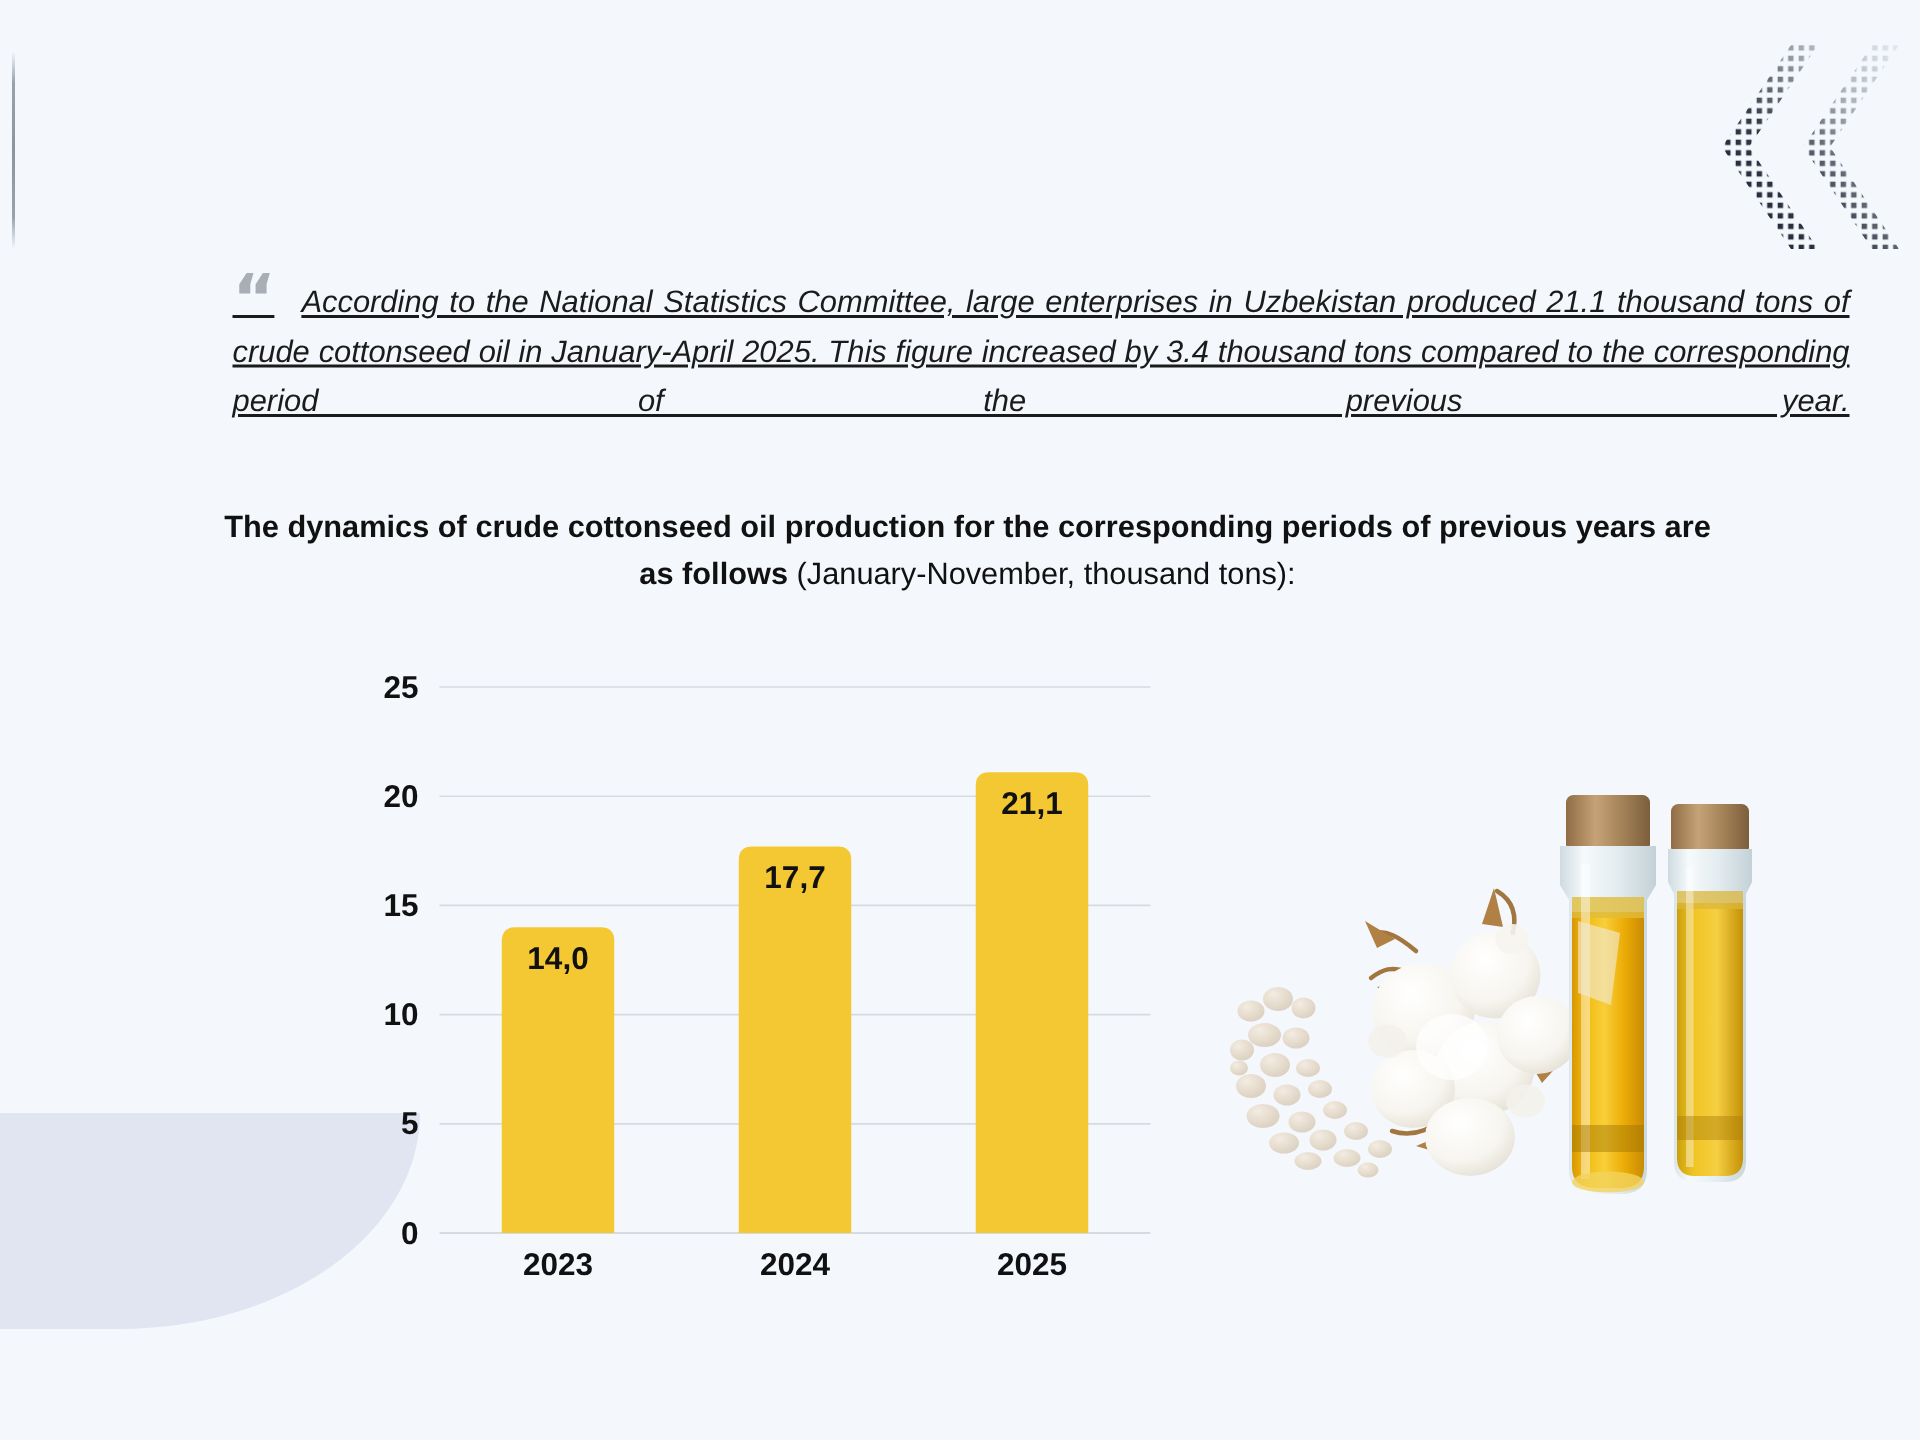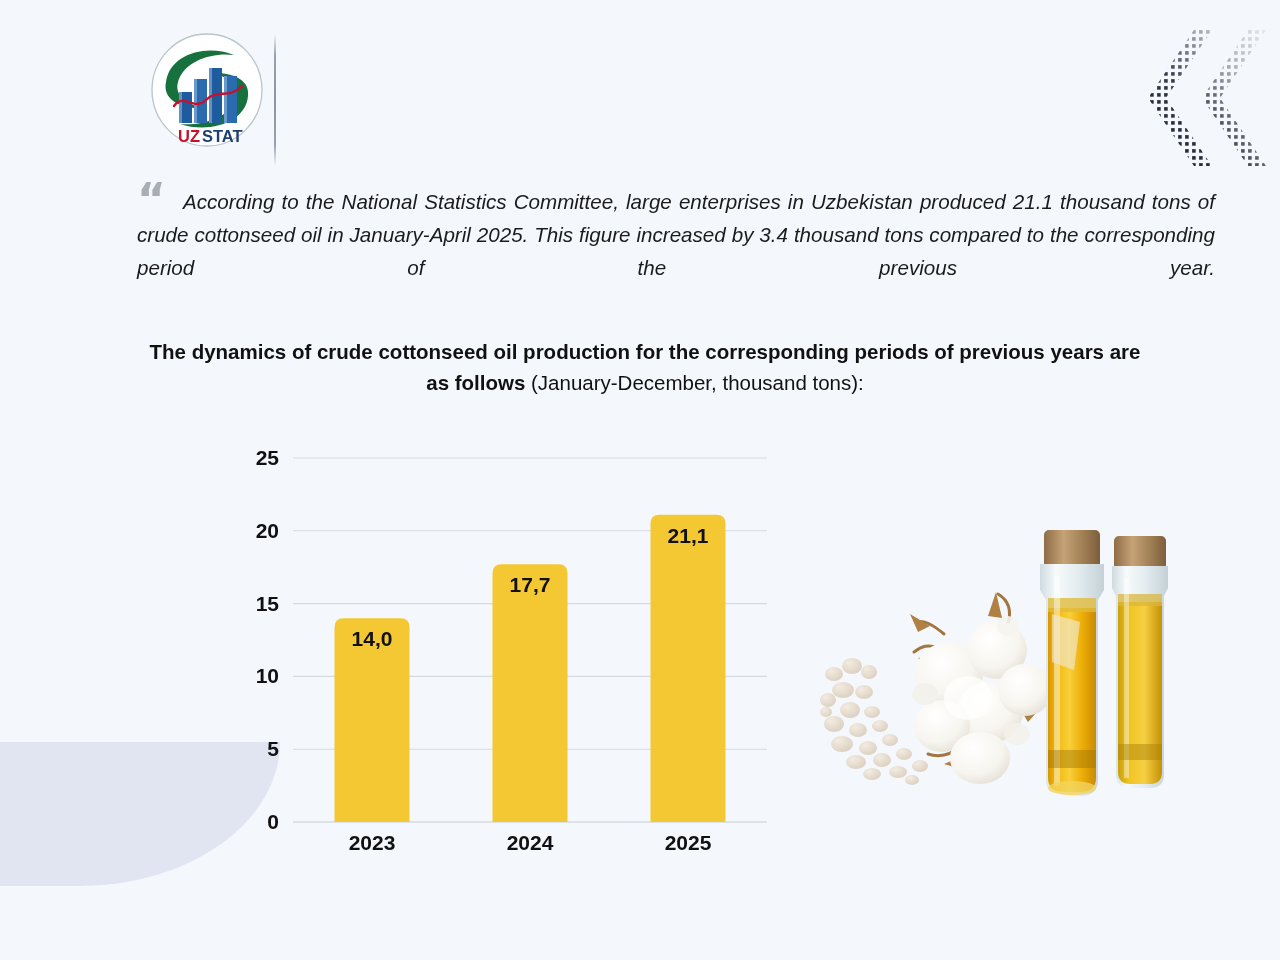--- a/index.html
+++ b/index.html
@@ -88,30 +88,31 @@
     line-height: 1.42;
     letter-spacing: -0.3px;
     transform: scaleX(0.93);
     transform-origin: center;
     white-space: nowrap;
   }
 
   
   .lead {
     position: absolute;
-    left: 137px;
+    left: 155px;
     top: 185px;
     width: 1078px;
     z-index: 3;
     font-size: 20.6px;
     font-style: italic;
     line-height: 33px;
     color: #1b1b1b;
     text-align: justify;
     text-justify: inter-word;
+    text-decoration: underline;
   }
 
   .lead::after {
     content: "";
     display: inline-block;
     width: 100%;
   }
 
   .quote-mark {
     color: #a9aeb6;
@@ -195,58 +196,31 @@
     </defs>
     <g mask="url(#fadeMask)">
       <rect x="0" y="0" width="124" height="152" fill="url(#halftoneDots)" clip-path="url(#chev1)"></rect>
       <rect x="0" y="0" width="124" height="152" fill="url(#halftoneDots)" clip-path="url(#chev2)"></rect>
     </g>
   </svg>
 </div>
 
 <div class="header">
 
-  <div class="logo-wrap">
-    <svg width="118" height="126" viewBox="0 0 118 126" aria-hidden="true">
-
-      <ellipse cx="59" cy="60" rx="55" ry="56" fill="#ffffff" stroke="#b9c4cc" stroke-width="1.3"></ellipse>
-
-      <path d="M18 52 C22 24 58 14 86 25 C66 22 36 30 30 52 C26 66 40 76 58 78 C34 80 14 70 18 52 Z" fill="#16713c"></path>
-
-      <path d="M100 66 C98 92 62 104 32 94 C54 96 82 88 88 68 C92 55 80 46 62 43 C86 42 102 50 100 66 Z" fill="#16713c"></path>
-
-      <g>
-        <rect x="31" y="62" width="13" height="31" fill="#1f5c9e"></rect>
-        <rect x="46" y="49" width="13" height="44" fill="#2a6bb0"></rect>
-        <rect x="61" y="38" width="13" height="55" fill="#1f5c9e"></rect>
-        <rect x="76" y="46" width="13" height="47" fill="#2a6bb0"></rect>
-
-        <rect x="31" y="62" width="3" height="31" fill="#9cc0e0" opacity="0.55"></rect>
-        <rect x="46" y="49" width="3" height="44" fill="#9cc0e0" opacity="0.55"></rect>
-        <rect x="61" y="38" width="3" height="55" fill="#9cc0e0" opacity="0.55"></rect>
-        <rect x="76" y="46" width="3" height="47" fill="#9cc0e0" opacity="0.55"></rect>
-      </g>
-
-      <path d="M26 76 C36 62 46 82 58 70 C70 58 80 70 94 56" fill="none" stroke="#c8102e" stroke-width="2.4" stroke-linecap="round"></path>
-
-      <text x="30" y="112" font-family="Liberation Sans, sans-serif" font-size="16.5" font-weight="bold" fill="#c8102e">UZ</text>
-      <text x="54" y="112" font-family="Liberation Sans, sans-serif" font-size="16.5" font-weight="bold" fill="#1d3f73">STAT</text>
-    </svg>
-  </div>
 
   <div class="divider"></div>
 
 </div>
 
 <p class="lead">
   <span class="quote-mark">“</span><span>According to the National Statistics Committee, large enterprises in Uzbekistan produced 21.1 thousand tons of crude cottonseed oil in January-April 2025. This figure increased by 3.4 thousand tons compared to the corresponding period of the previous year.</span>
 </p>
 
 <p class="subtitle">
-  <b>The dynamics of crude cottonseed oil production for the corresponding periods of previous years are as follows</b><span class="reg"> (January-December, thousand tons):</span>
+  <b>The dynamics of crude cottonseed oil production for the corresponding periods of previous years are as follows</b><span class="reg"> (January-November, thousand tons):</span>
 </p>
 
 <div class="chart">
   <svg id="chartSvg" width="545" height="420" viewBox="0 0 545 420" aria-hidden="true">
       <line x1="61" y1="382" x2="535" y2="382" stroke="#d6dbe2" stroke-width="1.4"></line>
       <line x1="61" y1="309.2" x2="535" y2="309.2" stroke="#d6dbe2" stroke-width="1.1"></line>
       <line x1="61" y1="236.4" x2="535" y2="236.4" stroke="#d6dbe2" stroke-width="1.1"></line>
       <line x1="61" y1="163.6" x2="535" y2="163.6" stroke="#d6dbe2" stroke-width="1.1"></line>
       <line x1="61" y1="90.80000000000001" x2="535" y2="90.80000000000001" stroke="#d6dbe2" stroke-width="1.1"></line>
       <line x1="61" y1="18" x2="535" y2="18" stroke="#d6dbe2" stroke-width="1.1"></line>

